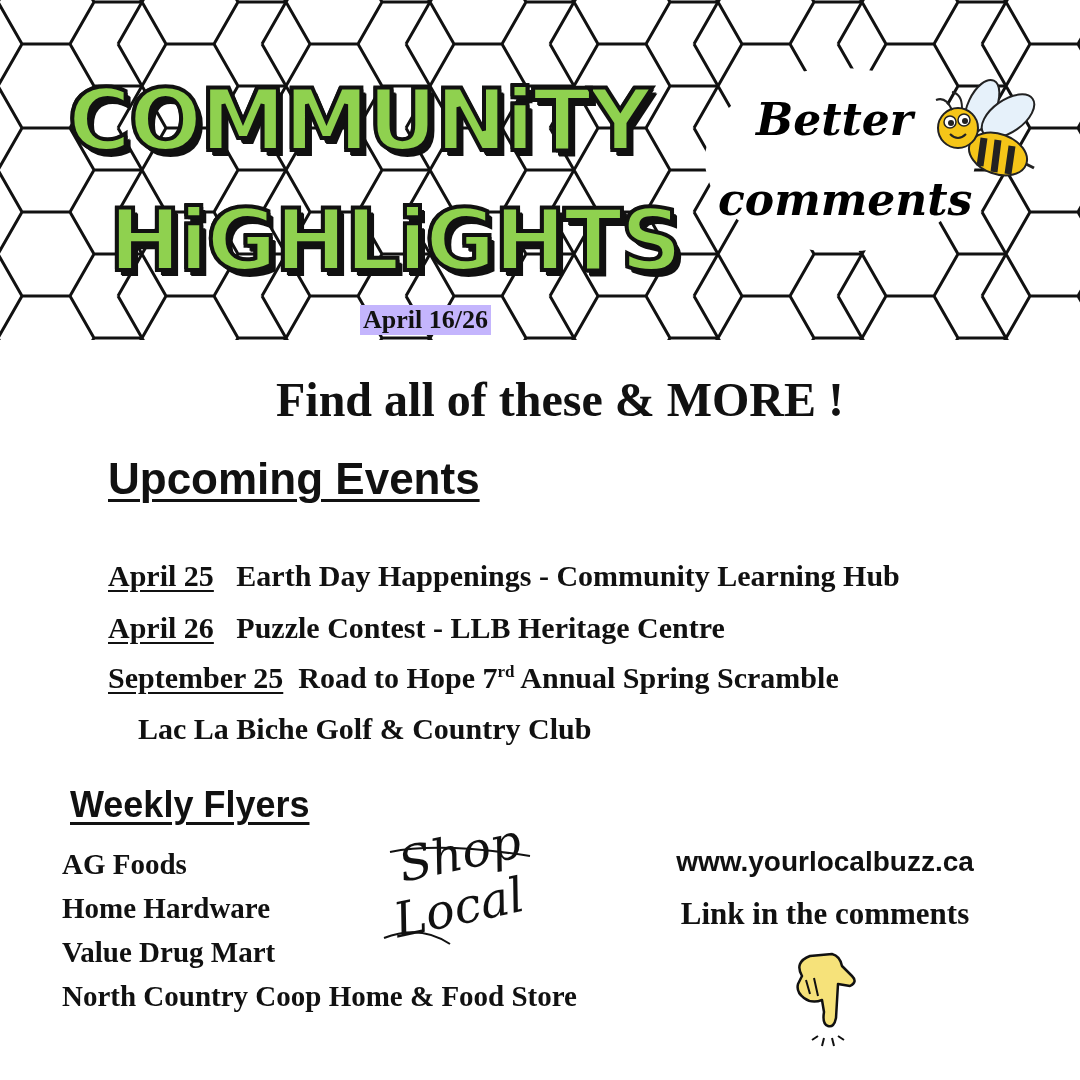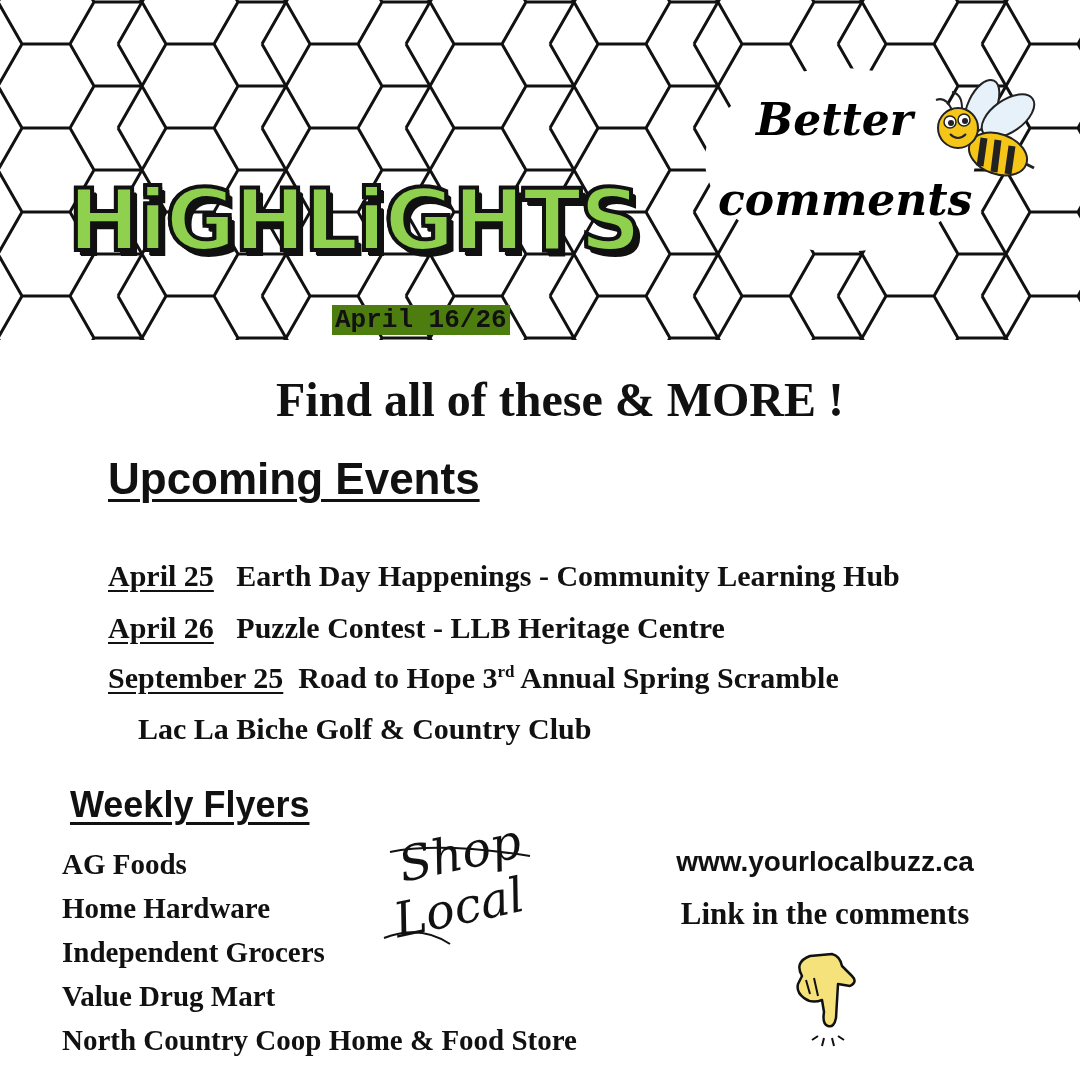--- a/index.html
+++ b/index.html
@@ -6,27 +6,27 @@
   body { width:1080px; height:1080px; position:relative; overflow:hidden;
          font-family:"DejaVu Serif", serif; color:#111; }
   .hexbg { position:absolute; left:0; top:0; width:1080px; height:340px; }
   .title-wrap { position:absolute; left:68px; top:62px; width:570px; height:220px; }
   .title-line { position:absolute; left:0; width:570px; text-align:center;
        font-family:"DejaVu Sans", sans-serif; font-weight:bold; font-size:86px;
        letter-spacing:-2px; color:#8fd14f;
        -webkit-text-stroke:4px #111;
        text-shadow: 4px 5px 0 #111, 2px 2px 0 #111, 5px 6px 0 #111, -2px -1px 0 #111; }
   .title-line.l1 { top:8px; }
-  .title-line.l2 { top:108px; }
+  .title-line.l2 { top:128px;margin-left:41px; }
   .buzz-box { position:absolute; left:712px; top:82px; width:230px; height:150px; }
   .buzz-line { position:absolute; font-family:"DejaVu Serif", serif; font-style:italic; font-weight:bold;
        font-size:44px; line-height:44px; color:#000; }
   .bee { position:absolute; left:922px; top:68px; width:120px; height:120px; }
-  .date { position:absolute; left:332px; top:305px; font-family:Liberation Mono, monospace; font-weight:bold;
-       font-size:26px; color:#111; background:#4d7c0f; padding:0 3px; }
+  .date { position:absolute; left:360px; top:305px; font-family:Liberation Serif, serif; font-weight:bold;
+       font-size:26px; color:#111; background:#c4b5fd; padding:0 3px; }
   .find { position:absolute; left:0; width:1120px; top:372px; text-align:center;
        font-family:"Liberation Serif", serif; font-weight:bold; font-size:48px; }
   .section-h { position:absolute; font-family:Liberation Sans, sans-serif; font-weight:bold;
        font-size:44px; text-decoration:underline; text-decoration-thickness:3px; text-underline-offset:5px; }
   .evt { position:absolute; left:108px; font-family:"Liberation Serif", serif; font-weight:bold; font-size:30px; white-space:nowrap;margin-top:27px; }
   .evt .d { text-decoration:underline; text-decoration-thickness:2px; text-underline-offset:4px; }
   .evt sup { font-size:17px; }
   .flyers { position:absolute; left:62px; top:842px; font-family:"Liberation Serif", serif; font-weight:bold; font-size:29px; line-height:44px; }
   .flyers div { white-space:nowrap; }
   .shop { position:absolute; left:380px; top:812px; width:160px; height:135px; }
@@ -42,20 +42,21 @@
       <path d="M0,42 L24,0 L72,0 L96,42 L72,84 L24,84 Z M96,42 L144,42" fill="none" stroke="#111" stroke-width="3"></path>
       <path d="M72,0 L96,-42 M72,84 L96,126 M120,0 L144,42 M120,84 L144,42" fill="none" stroke="#111" stroke-width="3"></path>
     </pattern>
   </defs>
   <rect x="0" y="0" width="1080" height="340" fill="url(#hex)"></rect>
 
   <ellipse cx="840" cy="160" rx="135" ry="92" fill="#fff"></ellipse>
 </svg>
 
 <div class="title-wrap">
+  <div class="title-line l1">COMMUNiTY</div>
   <div class="title-line l2">HiGHLiGHTS</div>
 </div>
 
 <div class="buzz-box">
   <div class="buzz-line" style="left:44px;top:8px;margin-top:8px;">Better</div>
   <div class="buzz-line" style="left:6px;top:96px;">comments</div>
 </div>
 
 <svg class="bee" viewBox="0 0 120 120" xmlns="http://www.w3.org/2000/svg">
   <ellipse cx="60" cy="38" rx="14" ry="28" transform="rotate(25 60 38)" fill="#e6f1fa" stroke="#222" stroke-width="2"></ellipse>
@@ -78,30 +79,29 @@
 
 <div class="section-h" style="left:108px;top:454px;">Upcoming Events</div>
 
 <div class="evt" style="top:532px;">
   <span class="d">April 25</span>&nbsp;&nbsp;&nbsp;<span>Earth Day Happenings - Community Learning Hub</span>
 </div>
 <div class="evt" style="top:584px;">
   <span class="d">April 26</span>&nbsp;&nbsp;&nbsp;<span>Puzzle Contest -  LLB Heritage Centre</span>
 </div>
 <div class="evt" style="top:634px;">
-  <span class="d">September 25</span>&nbsp;&nbsp;<span>Road to Hope 3</span><sup>rd</sup><span> Annual Spring Scramble</span>
+  <span class="d">September 25</span>&nbsp;&nbsp;<span>Road to Hope 7</span><sup>rd</sup><span> Annual Spring Scramble</span>
 </div>
 <div class="evt" style="top:685px;left:138px;">Lac La Biche Golf &amp; Country Club</div>
 
 <div class="section-h" style="left:70px;top:784px;font-size:36px;">Weekly Flyers</div>
 
 <div class="flyers">
   <div>AG Foods</div>
   <div>Home Hardware</div>
-  <div>Independent Grocers</div>
   <div>Value Drug Mart</div>
   <div>North Country Coop  Home &amp; Food Store</div>
 </div>
 
 <svg class="shop" viewBox="0 0 160 135" xmlns="http://www.w3.org/2000/svg">
   <text x="22" y="58" font-family="DejaVu Serif, serif" font-style="italic" font-size="48" fill="#111" transform="rotate(-12 80 60)">Shop</text>
   <text x="14" y="112" font-family="DejaVu Serif, serif" font-style="italic" font-size="48" fill="#111" transform="rotate(-12 80 100)">Local</text>
   <path d="M10 40 Q60 30 150 44 M4 126 Q40 112 70 132" fill="none" stroke="#111" stroke-width="2"></path>
 </svg>
 

